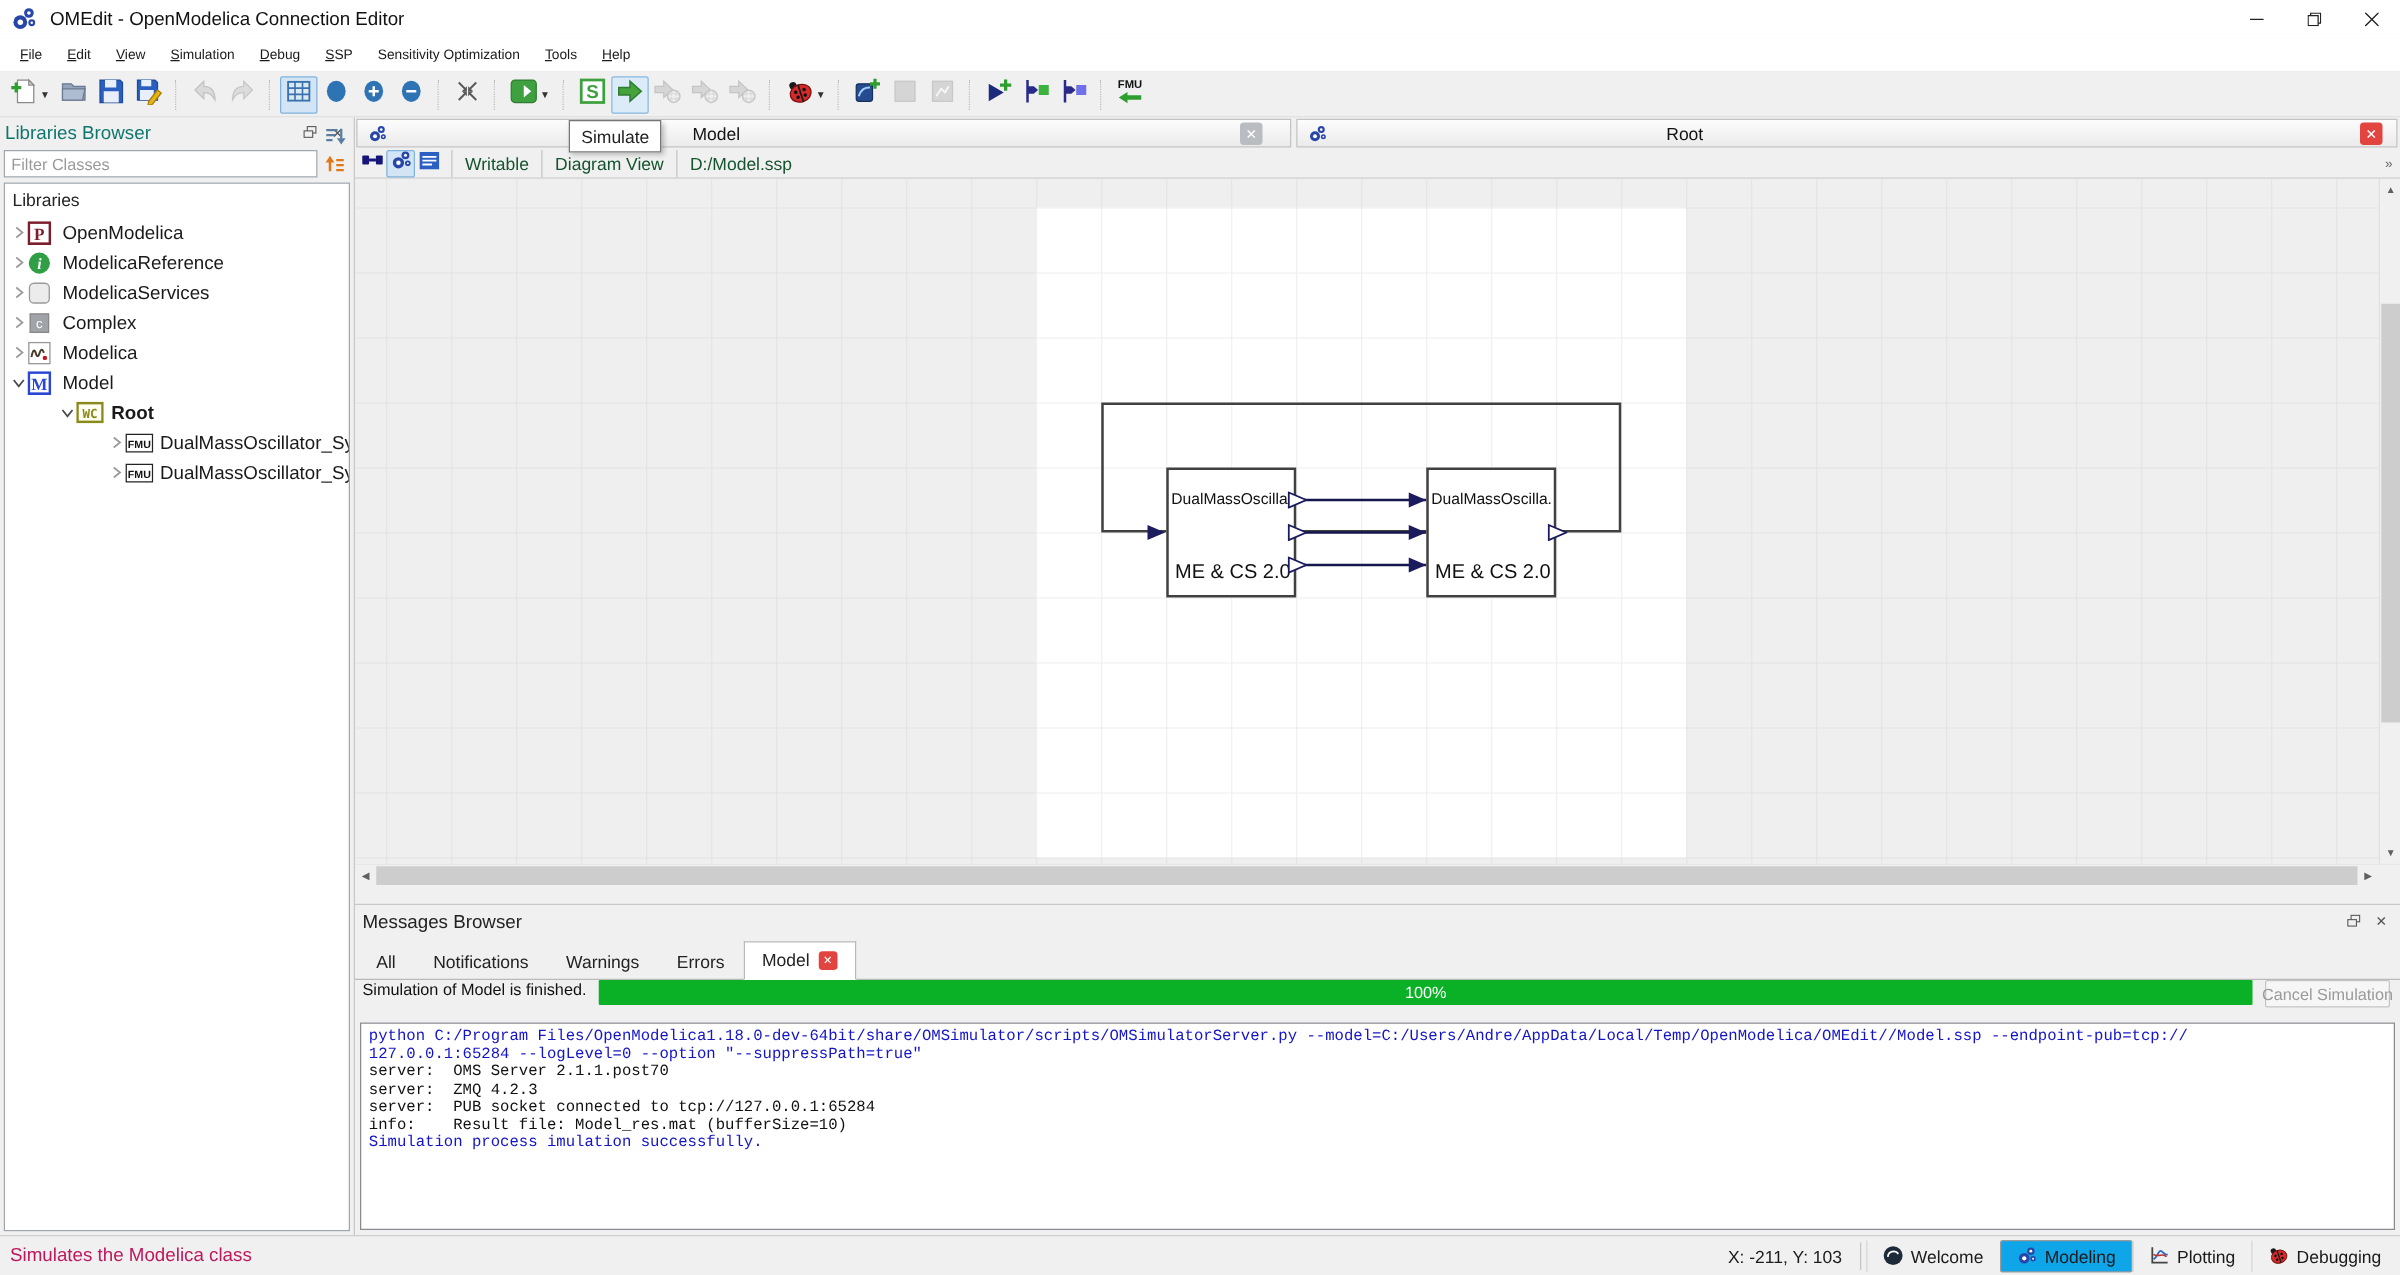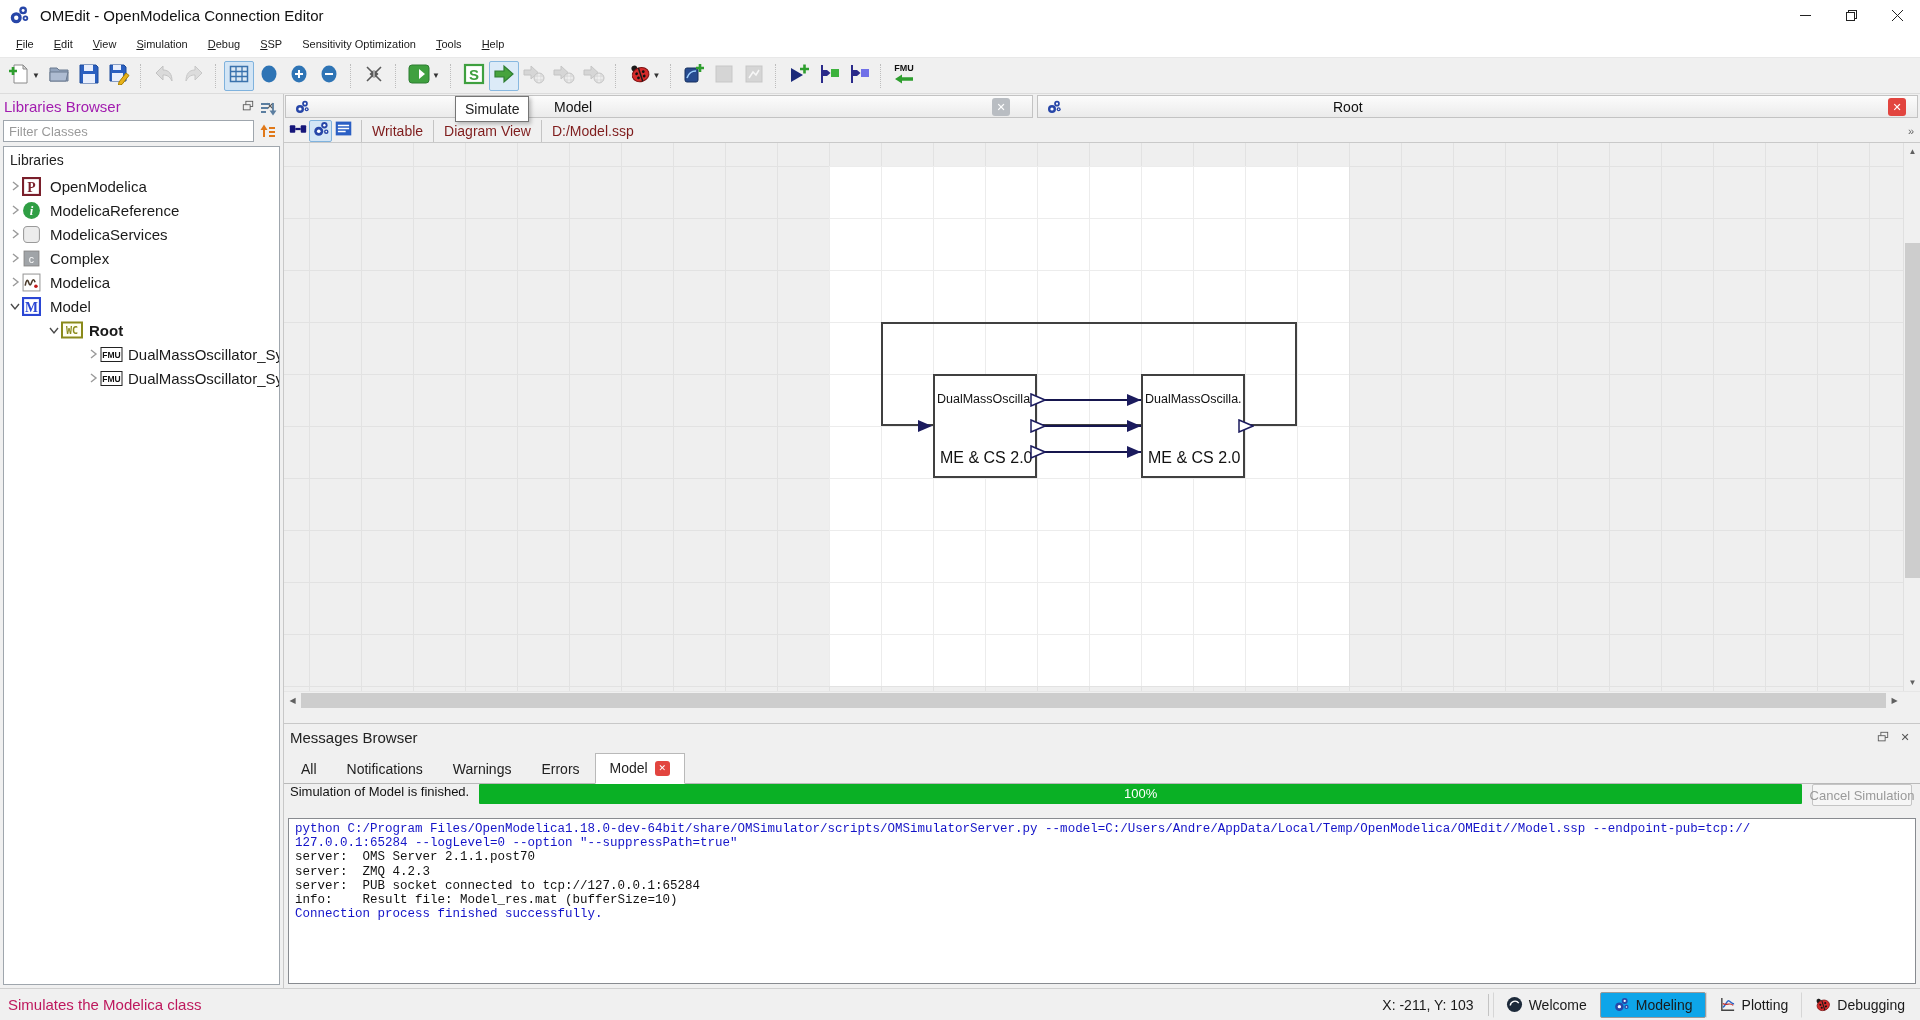--- a/index.html
+++ b/index.html
@@ -26,21 +26,21 @@
   .tbtn.active { background:var(--toggle-bg); border-color:var(--toggle-border); }
   .tbtn.hover { background:#dcebf8; border-color:#88b8e0; }
   .tsep { width:5px; height:24px; border-left:1px dotted #bdbdbd; margin:0 4px 0 6px; flex:none; }
 
   
   #main { flex:1; display:flex; min-height:0; }
 
   
   #libraries-dock { width:284px; flex:none; background:#f0f0f0; display:flex; flex-direction:column; border-right:1px solid #c8c8c8; }
   .dock-header { height:24px; display:flex; align-items:center; padding:0 4px; flex:none; }
-  .dock-header .dock-title { font-size:15px; color:#a21caf; flex:1; }
+  .dock-header .dock-title { font-size:15px; color:#0f766e; flex:1; }
   .dock-icon-btn { width:18px; height:16px; display:flex; align-items:center; justify-content:center; color:#555; font-size:11px; margin-left:4px; }
   #filter-row { height:26px; display:flex; align-items:center; padding:0 3px; flex:none; }
   #filter-input { flex:1; height:22px; border:1px solid #9fa6ad; background:#fff; font-size:13px; padding:0 5px; color:#333; font-family:"Liberation Sans",sans-serif; }
   #filter-input::placeholder { color:#9a9a9a; }
   .filter-icon-btn { width:24px; height:22px; display:flex; align-items:center; justify-content:center; margin-left:2px; }
   #tree-box { flex:1; margin:2px 3px 3px 3px; background:#fff; border:1px solid #9fa6ad; overflow:hidden; }
   .tree-header { font-size:14px; color:#222; padding:5px 4px 6px 6px; }
   .tree-row { height:24px; display:flex; align-items:center; font-size:15px; color:#1a1a1a; white-space:nowrap; }
   .tree-row .chev { width:14px; flex:none; display:flex; align-items:center; justify-content:center; }
   .tree-row .ticon { width:23px; height:20px; flex:none; display:flex; align-items:center; justify-content:flex-start; margin-right:5px; }
@@ -59,21 +59,21 @@
   #bar-model .mdi-title { left:268px; }
   #bar-root .mdi-title { left:295px; }
   .mdi-close-gray { position:absolute; right:22px; top:2px; width:18px; height:18px; background:#b9bdc2; border-radius:3px; color:#fff; font-size:11px; display:flex; align-items:center; justify-content:center; }
   .mdi-close-red { position:absolute; right:11px; top:2px; width:18px; height:18px; background:var(--close-red); border-radius:3px; color:#fff; font-size:11px; display:flex; align-items:center; justify-content:center; }
 
   
   #model-toolbar { height:24px; display:flex; align-items:center; flex:none; background:#f0f0f0; border-bottom:1px solid #c9c9c9; padding-left:2px; }
   .vbtn { width:23px; height:22px; display:flex; align-items:center; justify-content:center; border:1px solid transparent; border-radius:2px; flex:none; }
   .vbtn.active { background:var(--toggle-bg); border-color:var(--toggle-border); }
   .msep { width:1px; height:22px; background:#c4c4c4; margin:0 6px; flex:none; }
-  .mlabel { font-size:14px; color:#7f1d1d; padding:0 4px; white-space:nowrap; }
+  .mlabel { font-size:14px; color:#14532d; padding:0 4px; white-space:nowrap; }
   #mt-overflow { margin-left:auto; margin-right:2px; color:#666; font-size:11px; width:14px; text-align:center; }
 
   
   #canvas-row { height:548px; display:flex; flex:none; }
   #canvas { position:relative; flex:1; background:#efefef;
     background-image:linear-gradient(to right,#e2e2e2 1px,transparent 1px),linear-gradient(to bottom,#e2e2e2 1px,transparent 1px);
     background-size:52px 52px; background-position:25px 23px; overflow:hidden; }
   #white-canvas { position:absolute; left:545px; top:23px; width:520px; height:520px; background:#fff;
     background-image:linear-gradient(to right,#ececec 1px,transparent 1px),linear-gradient(to bottom,#ececec 1px,transparent 1px);
     background-size:52px 52px; border:0; }
@@ -703,21 +703,21 @@
           </span>
           <span id="cancel-btn">Cancel Simulation</span>
         </div>
         <div id="log-box">
             <div class="log-line blue">python C:/Program Files/OpenModelica1.18.0-dev-64bit/share/OMSimulator/scripts/OMSimulatorServer.py --model=C:/Users/Andre/AppData/Local/Temp/OpenModelica/OMEdit//Model.ssp --endpoint-pub=tcp://</div>
             <div class="log-line blue">127.0.0.1:65284 --logLevel=0 --option "--suppressPath=true"</div>
             <div class="log-line black">server:  OMS Server 2.1.1.post70</div>
             <div class="log-line black">server:  ZMQ 4.2.3</div>
             <div class="log-line black">server:  PUB socket connected to tcp://127.0.0.1:65284</div>
             <div class="log-line black">info:    Result file: Model_res.mat (bufferSize=10)</div>
-            <div class="log-line blue">Connection process finished successfully.</div>
+            <div class="log-line blue">Simulation process imulation successfully.</div>
           </div>
       </div>
     </div>
   </div>
 
   <div id="statusbar">
     <span id="status-hint">Simulates the Modelica class</span>
     <span id="status-coords">X: -211, Y: 103</span>
     <span class="status-sep"></span>
     <span id="perspectives" style="display: flex;">

